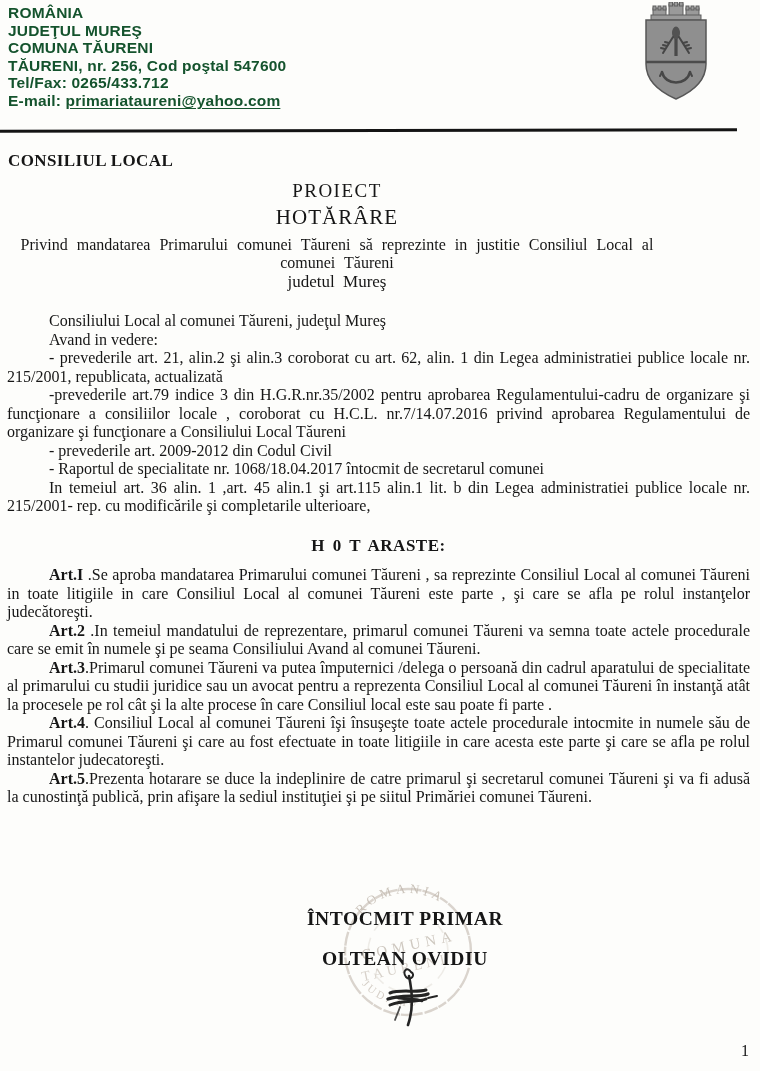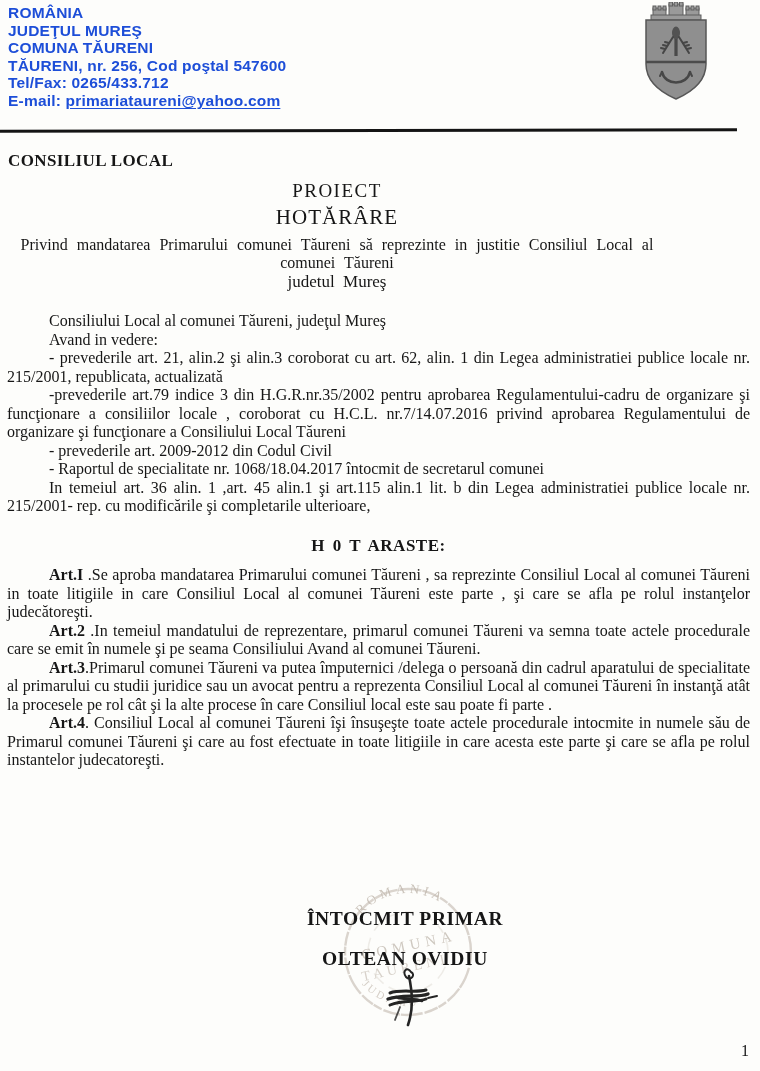--- a/index.html
+++ b/index.html
@@ -6,21 +6,21 @@
   .page{
     position:relative;width:760px;height:1071px;margin:0 auto;
     background:#fdfdfb;color:#161616;overflow:hidden;
     font-family:"Liberation Serif", serif;
   }
   
   .letterhead{
     position:absolute;left:8px;top:4px;
     font-family:"Liberation Sans", sans-serif;
     font-weight:bold;font-size:15.5px;line-height:17.6px;
-    letter-spacing:.2px;color:#1d4ed8;
+    letter-spacing:.2px;color:#14532d;
   }
   .email-address{text-decoration:underline;text-underline-offset:2px;}
   .coat{position:absolute;left:640px;top:2px;}
   .rule{position:absolute;left:0;top:129px;width:737px;height:3px;background:#141414;transform:rotate(-.12deg);}
   .issuer{
     position:absolute;left:8px;top:151px;
     font-weight:bold;font-size:17px;letter-spacing:.4px;
   }
   
   .title-block{position:absolute;left:0;top:180px;width:674px;text-align:center;}
@@ -130,20 +130,21 @@
     <p class="ind">-prevederile  art.79  indice 3 din H.G.R.nr.35/2002 pentru aprobarea Regulamentului-cadru de organizare şi funcţionare a consiliilor locale , coroborat cu  H.C.L. nr.7/14.07.2016  privind aprobarea Regulamentului de organizare şi  funcţionare a Consiliului Local Tăureni</p>
     <p class="ind">- prevederile art. 2009-2012 din Codul Civil</p>
     <p class="ind">- Raportul de specialitate  nr. 1068/18.04.2017 întocmit de  secretarul comunei</p>
     <p class="ind">In temeiul art. 36 alin. 1  ,art. 45 alin.1  şi art.115 alin.1 lit. b din Legea administratiei publice locale nr. 215/2001- rep. cu modificările şi completarile ulterioare,</p>
     <p class="decision">H 0 T ARASTE:</p>
     <div class="articles">
       <p class="ind art"><b>Art.I</b><span> .Se aproba mandatarea Primarului comunei  Tăureni , sa reprezinte Consiliul Local al  comunei Tăureni in toate litigiile in care Consiliul Local al comunei  Tăureni este parte ,  şi care se afla pe rolul instanţelor judecătoreşti.</span></p>
       <p class="ind art"><b>Art.2</b><span> .In temeiul mandatului de reprezentare, primarul comunei  Tăureni va semna toate actele procedurale care se emit în numele şi pe seama Consiliului Avand al comunei  Tăureni.</span></p>
       <p class="ind art"><b>Art.3</b><span>.Primarul comunei Tăureni va putea împuternici  /delega o persoană din cadrul aparatului de specialitate al primarului cu studii juridice  sau un avocat pentru a reprezenta Consiliul Local al comunei Tăureni  în instanţă atât la procesele pe rol cât şi la alte  procese  în care Consiliul local este sau  poate fi  parte .</span></p>
       <p class="ind art"><b>Art.4</b><span>. Consiliul Local al comunei  Tăureni  îşi   însuşeşte  toate actele procedurale  intocmite in numele său  de Primarul comunei  Tăureni şi care au fost efectuate in toate litigiile in care acesta este parte şi care se afla pe rolul instantelor judecatoreşti.</span></p>
+      <p class="ind art"><b>Art.5</b><span>.Prezenta hotarare se duce la indeplinire de catre primarul  şi secretarul  comunei  Tăureni şi va fi adusă la cunostinţă publică, prin  afişare la sediul instituţiei  şi pe siitul Primăriei  comunei  Tăureni.</span></p>
     </div>
   </div>
 
   <svg class="stamp" width="172" height="172" viewBox="0 0 172 172" opacity="0.75">
     <defs>
       <path id="arcT" d="M 25,86 A 61,61 0 0 1 147,86" fill="none"></path>
       <path id="arcB" d="M 34,108 A 60,60 0 0 0 138,108" fill="none"></path>
     </defs>
     <circle cx="86" cy="84" r="63" fill="none" stroke="#b3a89c" stroke-width="2.4" stroke-dasharray="14 2 22 1 17 2 9 1" opacity="0.65"></circle>
     <circle cx="86" cy="84" r="40" fill="none" stroke="#b9afa3" stroke-width="1.6" stroke-dasharray="9 6 14 8" opacity="0.3"></circle>

